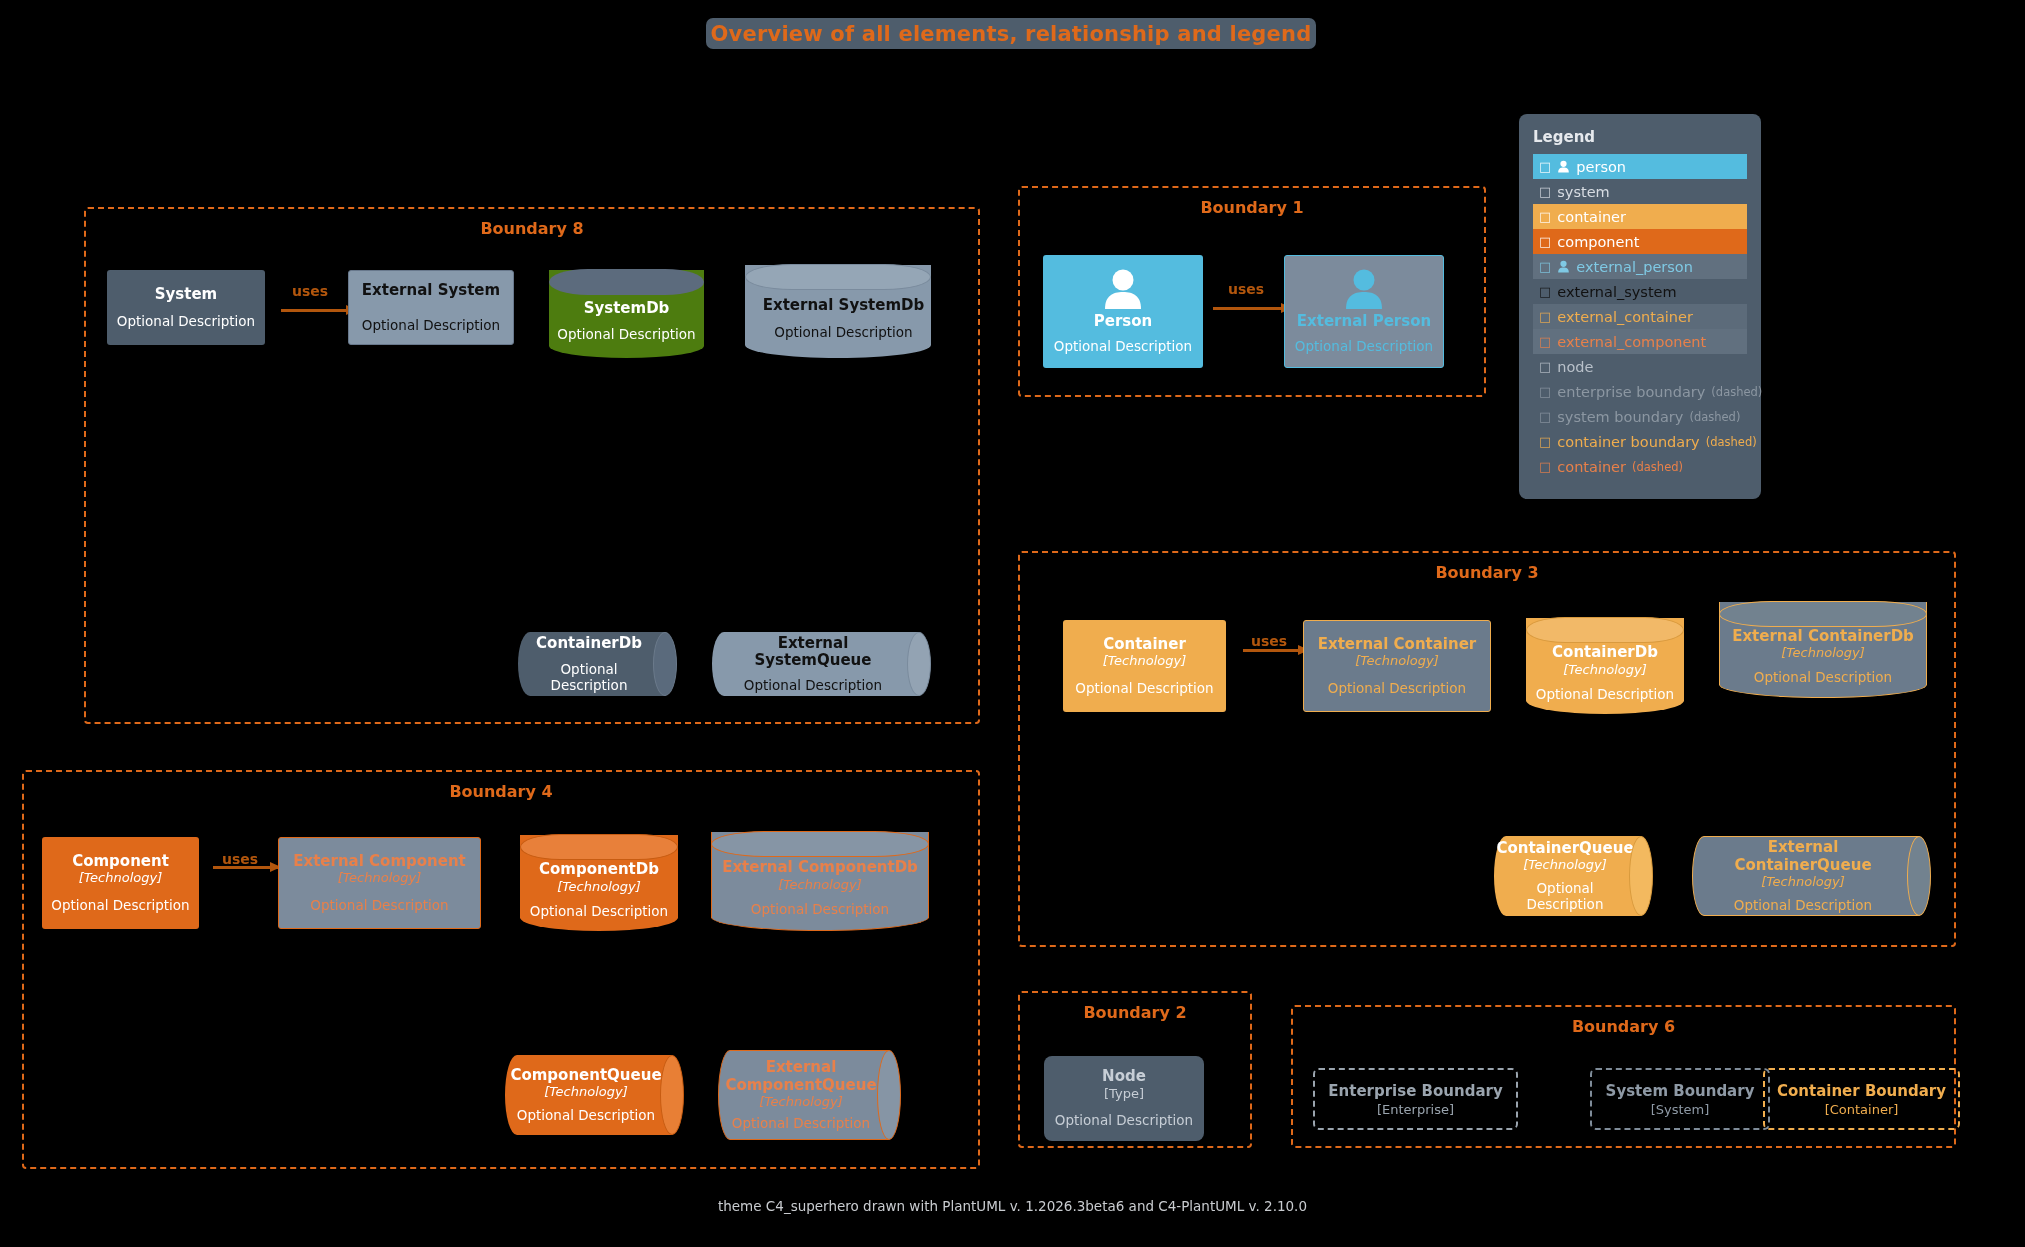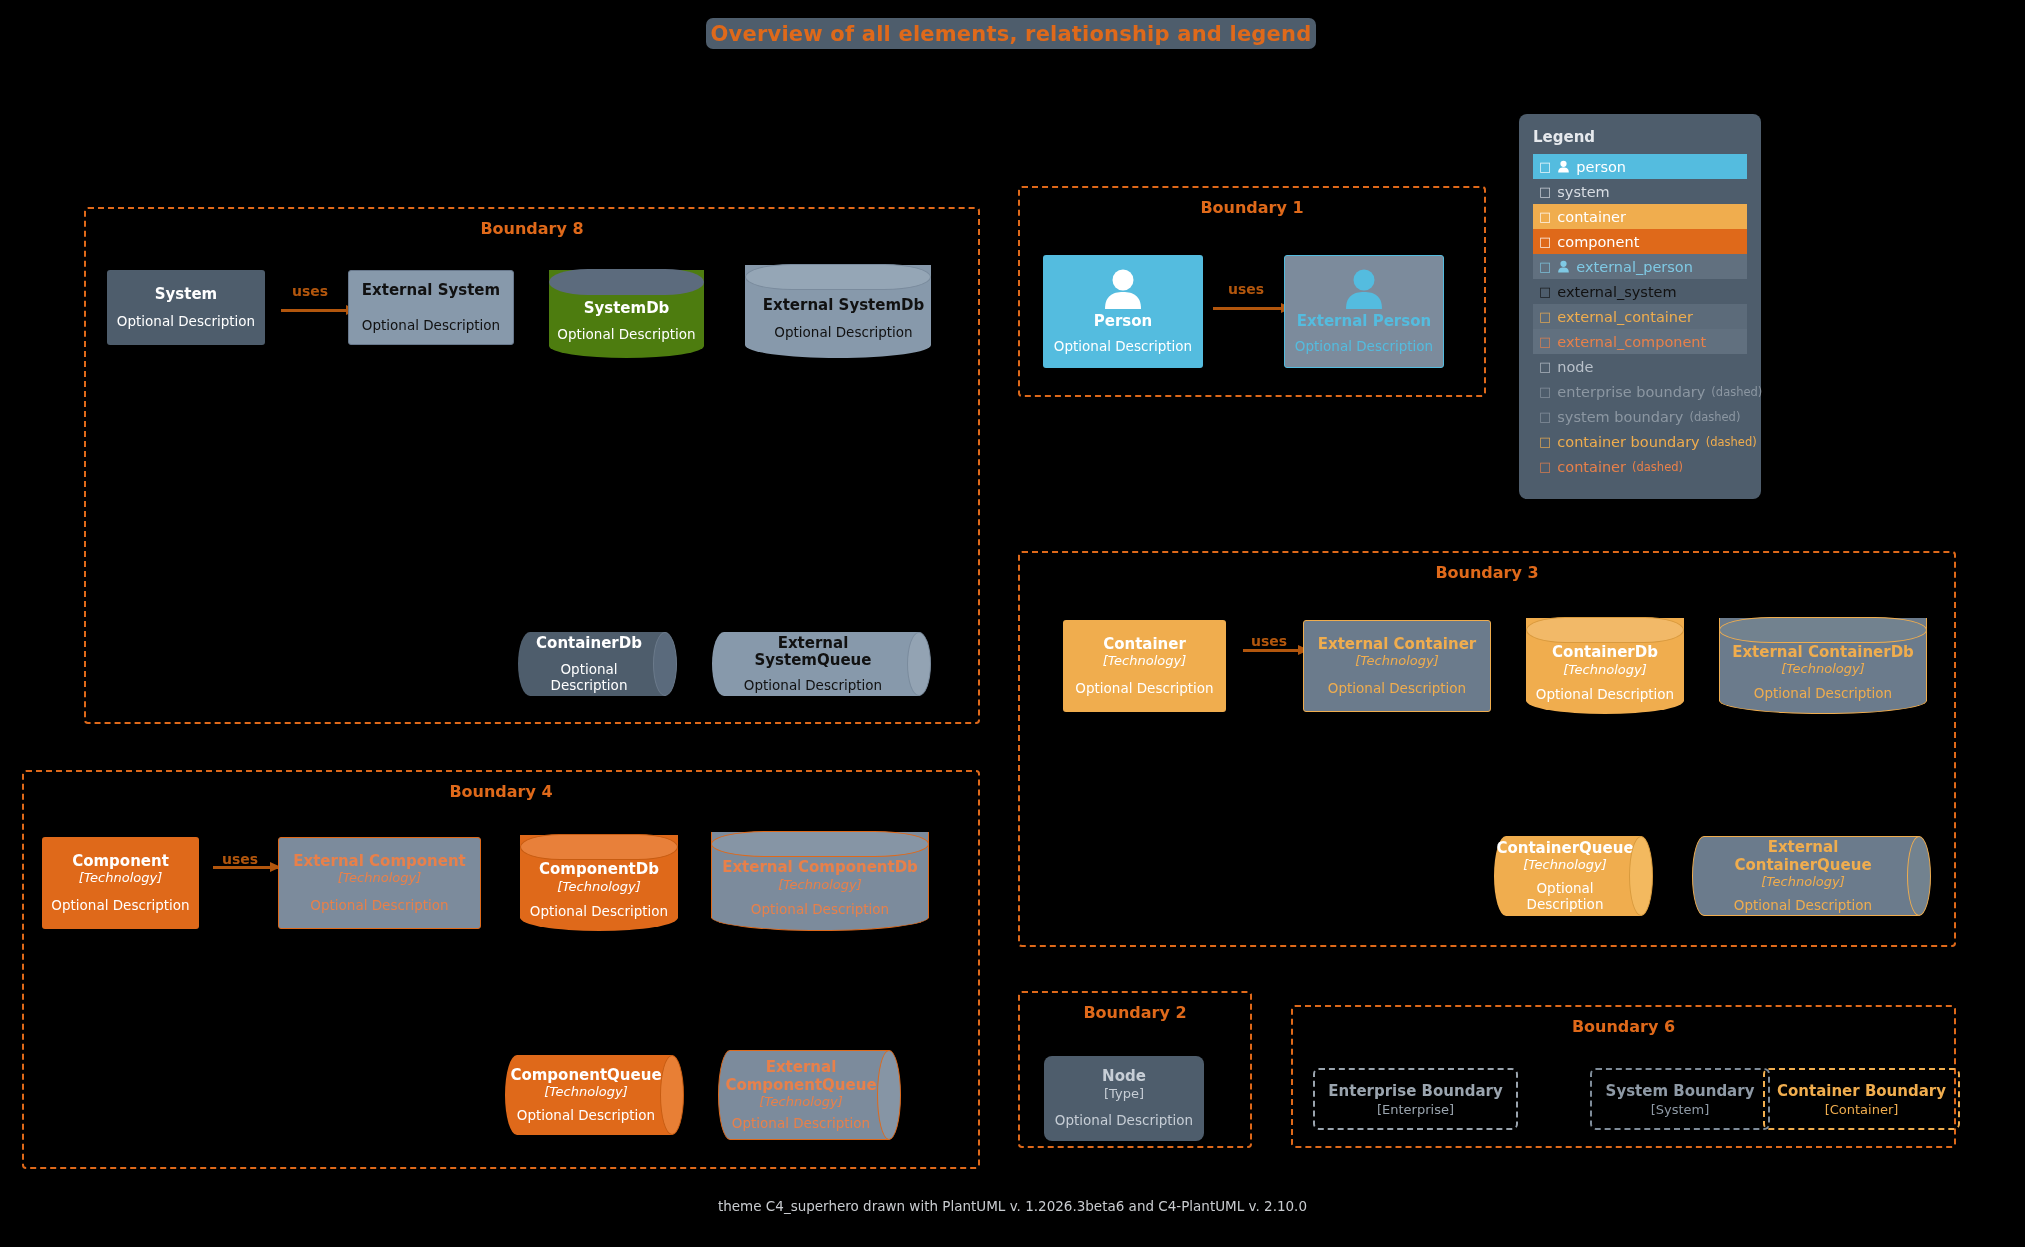--- a/index.html
+++ b/index.html
@@ -336,21 +336,21 @@
 
 <div class="db dbf-cont" style="left:1526px; top:618px; width:158px; height:96px;">
   <div class="body">
     <div class="nm">ContainerDb</div>
     <div class="tech">[Technology]</div>
     <div class="desc">Optional Description</div>
   </div>
   <div class="top"></div>
 </div>
 
-<div class="db dbf-extcont" style="left:1719px; top:618px; width:208px; height:96px;">
+<div class="db dbf-extcont" style="left:1719px; top:602px; width:208px; height:96px;">
   <div class="body">
     <div class="nm">External ContainerDb</div>
     <div class="tech">[Technology]</div>
     <div class="desc">Optional Description</div>
   </div>
   <div class="top"></div>
 </div>
 
 <div class="q qf-cont" style="left:1494px; top:836px; width:158px; height:80px;">
   <div class="body">

